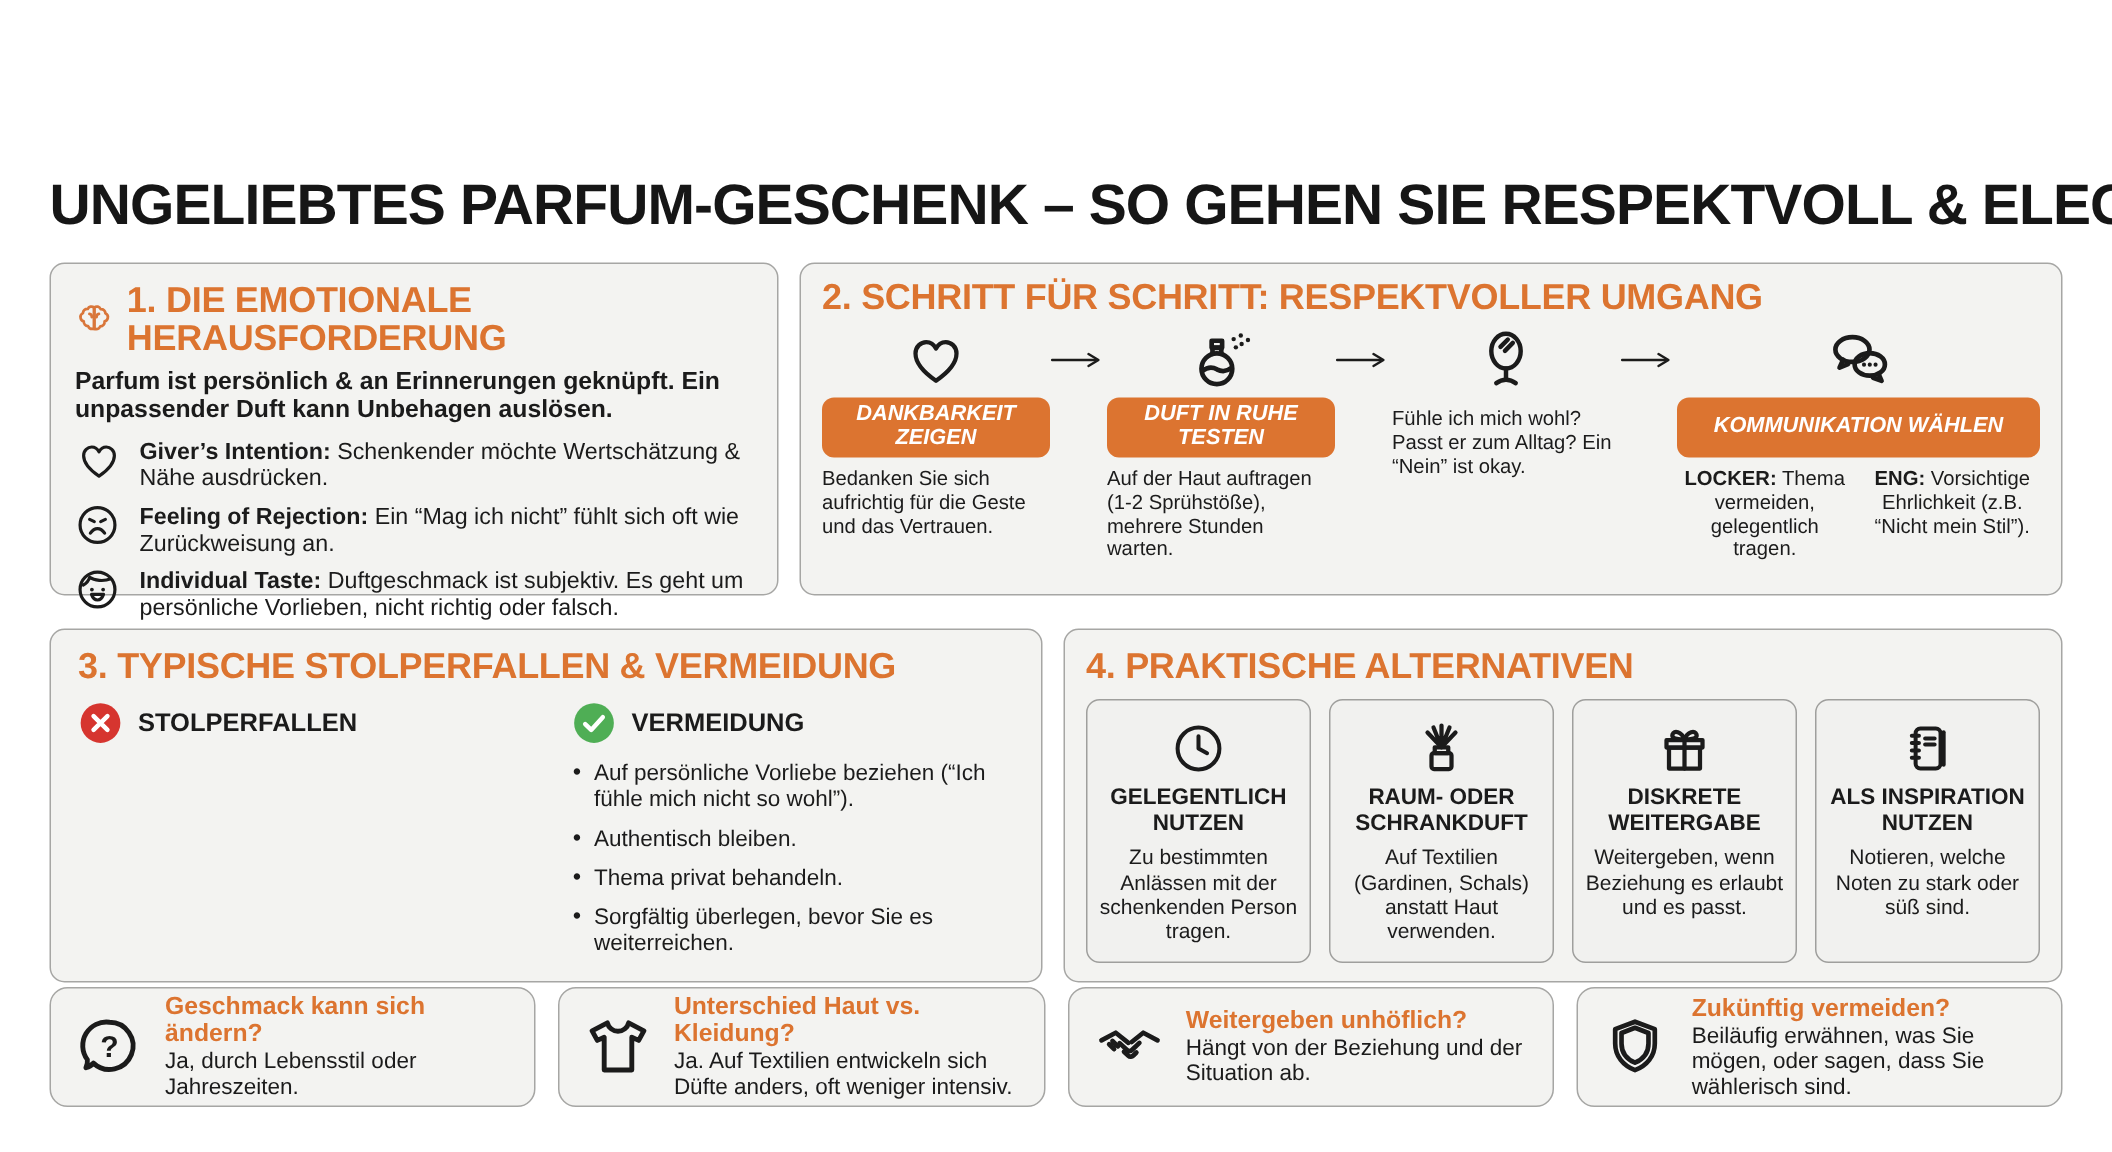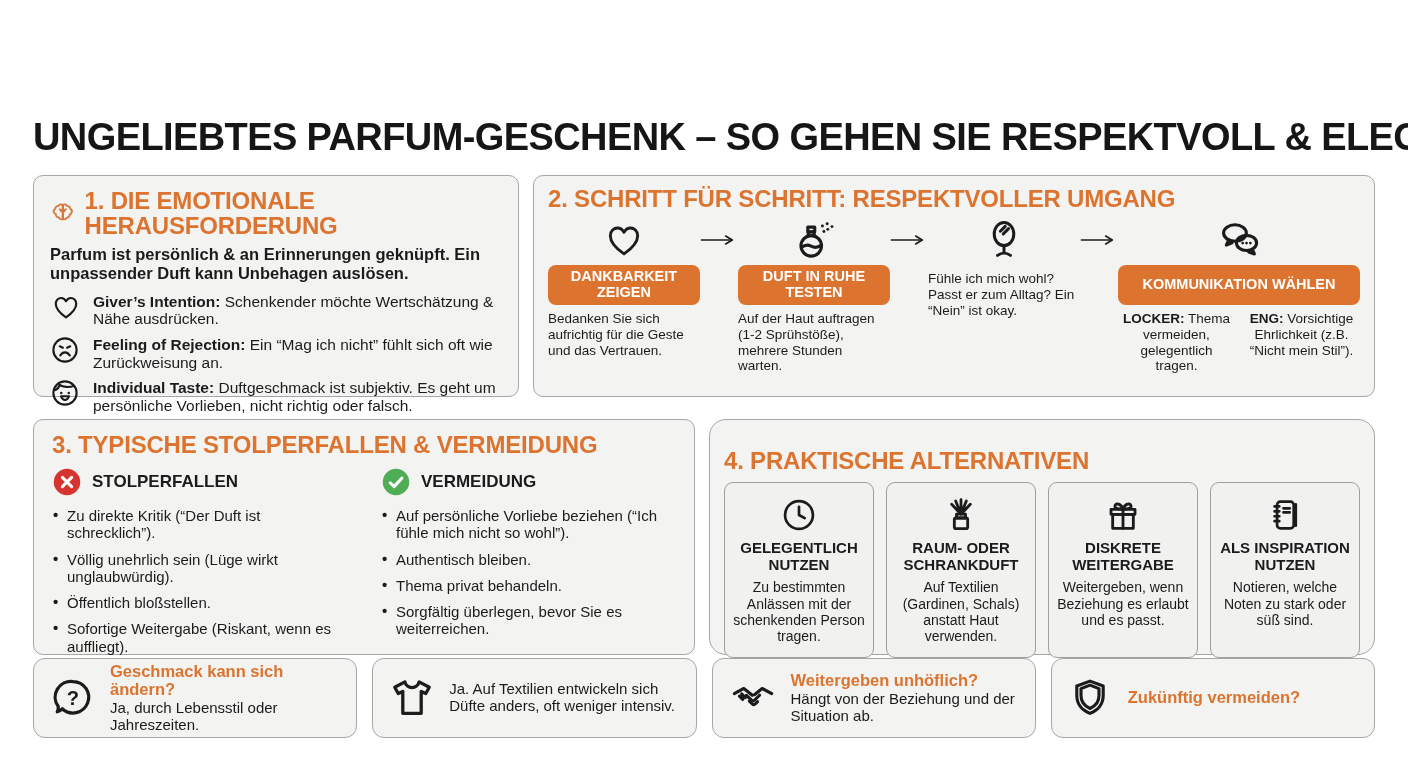--- a/index.html
+++ b/index.html
@@ -41,36 +41,36 @@
 
   
   .sec2{flex:1;padding:10px 14px;}
   .steps{display:flex;justify-content:center;margin-top:4px;}
   .step{display:flex;flex-direction:column;align-items:center;}
   .step.w1{width:152px;} .step.w4{width:242px;align-items:center;}
   .step-icon{height:50px;display:flex;align-items:center;justify-content:center;}
   .flow-arrow{width:38px;display:flex;justify-content:center;margin-top:18px;}
   .step-btn{background:var(--accent);color:#fff;font-weight:bold;font-size:14.5px;
         line-height:1.1;text-align:center;border-radius:8px;width:100%;min-height:40px;
-        display:flex;align-items:center;justify-content:center;padding:4px 8px;}
+        display:flex;align-items:center;justify-content:center;padding:4px 8px;font-style:italic;}
   .step-desc{font-size:13.5px;line-height:1.16;margin-top:6px;}
   .subs{display:flex;gap:8px;margin-top:6px;width:100%;}
   .sub{flex:1;font-size:13.5px;text-align:center;line-height:1.16;}
 
   
   .sec3{width:662px;padding:12px 18px;}
   .cols{display:flex;gap:34px;margin-top:10px;}
   .col{flex:1;}
   .col-head{display:flex;align-items:center;gap:10px;font-size:17px;font-weight:bold;margin-bottom:10px;}
   ul.blist{margin:0;padding:0;list-style:none;}
   ul.blist li{font-size:15px;line-height:1.15;margin-bottom:9px;padding-left:15px;position:relative;}
   ul.blist li::before{content:"•";position:absolute;left:1px;top:-1px;font-weight:bold;}
 
   
-  .sec4{flex:1;padding:28px 14px;border-radius:17px;}
+  .sec4{flex:1;padding:12px 14px;}
   .cards{display:flex;gap:12px;margin-top:9px;height:176px;}
   .alt-card{flex:1;background:#F1F1EF;border:1.5px solid #9F9F9D;border-radius:9px;
         padding:10px 8px;display:flex;flex-direction:column;align-items:center;text-align:center;}
   .alt-icon{height:44px;display:flex;align-items:center;}
   .alt-title{font-weight:bold;font-size:15px;line-height:1.1;margin:3px 0 6px;}
   .alt-text{font-size:14px;line-height:1.17;}
 
   
   .faq{flex:1;display:flex;align-items:center;gap:14px;padding:8px 16px;border-radius:12px;}
   .faq-icon{flex:0 0 46px;display:flex;align-items:center;}
@@ -237,26 +237,20 @@
       </div>
       <div class="cols">
         <div class="col">
           <div class="col-head">
             <svg width="30" height="30" viewBox="0 0 24 24">
                 <circle cx="12" cy="12" r="10.6" fill="#D6352F"></circle>
                 <path d="M8.3 8.3l7.4 7.4M15.7 8.3l-7.4 7.4" stroke="#fff" stroke-width="2.4" stroke-linecap="round" fill="none"></path>
               </svg>
             <span>STOLPERFALLEN</span>
           </div>
-          <ul class="blist">
-            <li>Zu direkte Kritik (“Der Duft ist schrecklich”).</li>
-            <li>Völlig unehrlich sein (Lüge wirkt unglaubwürdig).</li>
-            <li>Öffentlich bloßstellen.</li>
-            <li>Sofortige Weitergabe (Riskant, wenn es auffliegt).</li>
-          </ul>
         </div>
         <div class="col">
           <div class="col-head">
             <svg width="30" height="30" viewBox="0 0 24 24">
                 <circle cx="12" cy="12" r="10.6" fill="#4FAE55"></circle>
                 <path d="M7.3 12.6l3.2 3.1 6.2-6.8" stroke="#fff" stroke-width="2.4" fill="none" stroke-linecap="round" stroke-linejoin="round"></path>
               </svg>
             <span>VERMEIDUNG</span>
           </div>
           <ul class="blist">
@@ -343,20 +337,21 @@
       </div>
     </div>
 
     <div class="box faq">
       <div class="faq-icon">
         <svg class="ln" width="46" height="46" viewBox="0 0 24 24">
             <path d="M8.3 3.6L3 6.4l1.8 3.3 2.4-1.1V20h9.6V8.6l2.4 1.1L21 6.4l-5.3-2.8a3.8 3.8 0 0 1-7.4 0z"></path>
           </svg>
       </div>
       <div>
+        <div class="faq-q">Unterschied Haut vs. Kleidung?</div>
         <div class="faq-a">Ja. Auf Textilien entwickeln sich Düfte anders, oft weniger intensiv.</div>
       </div>
     </div>
 
     <div class="box faq">
       <div class="faq-icon">
         <svg class="ln" width="48" height="44" viewBox="0 0 24 24">
             <path d="M1.8 9.6L7 6.8l4.6 3.7"></path>
             <path d="M22.2 9.6L17 6.8l-4.2 3.4"></path>
             <path d="M8.4 10.6l2.7 2.5c.5.5 1.3.5 1.8 0l2.7-2.6"></path>
@@ -372,17 +367,18 @@
 
     <div class="box faq">
       <div class="faq-icon">
         <svg class="ln" width="44" height="46" viewBox="0 0 24 24">
             <path d="M12 2.8l7.2 2.7v5.2c0 4.6-2.9 8.1-7.2 9.7-4.3-1.6-7.2-5.1-7.2-9.7V5.5z"></path>
             <path d="M12 5l4.9 1.9v3.9c0 3.2-1.9 5.6-4.9 6.9-3-1.3-4.9-3.7-4.9-6.9V6.9z"></path>
           </svg>
       </div>
       <div>
         <div class="faq-q">Zukünftig vermeiden?</div>
+        <div class="faq-a">Beiläufig erwähnen, was Sie mögen, oder sagen, dass Sie wählerisch sind.</div>
       </div>
     </div>
 
   </div>
 </div>
 
 </body></html>

